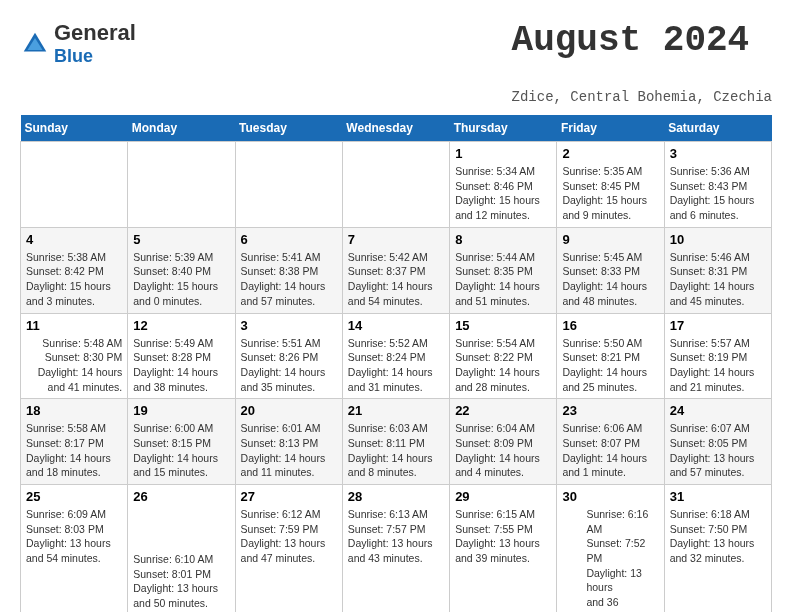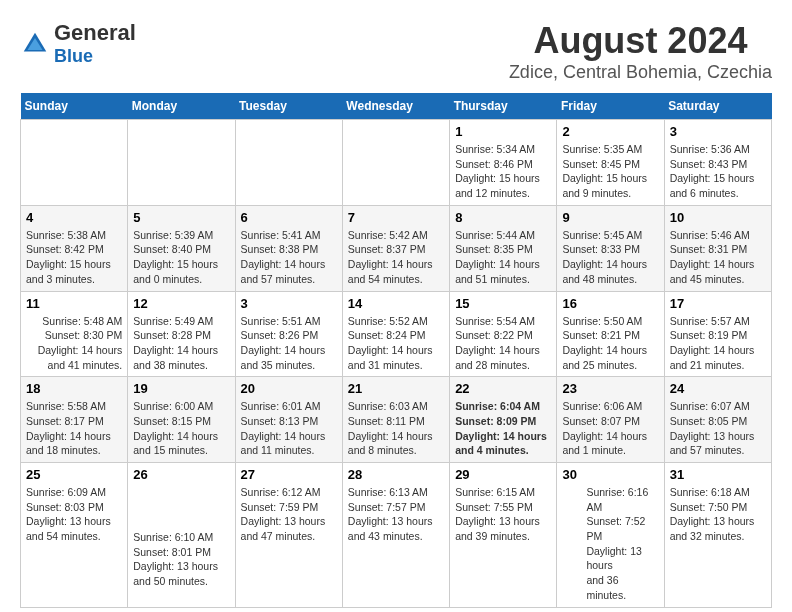--- a/index.html
+++ b/index.html
@@ -29,30 +29,32 @@
     .logo-text-blue {
       font-size: 18px;
       font-weight: bold;
       color: #1a6bb5;
     }
     .logo-icon {
       width: 30px;
       height: 30px;
     }
     .title-block {
-      text-align: center;
+      text-align: left;
+      font-family: Liberation Mono, monospace;
     }
     .month-year {
       font-size: 36px;
       font-weight: bold;
       color: #333;
     }
     .location {
-      font-size: 18px;
+      font-size: 14px;
       color: #555;
+      margin-top: 28px;
     }
     table {
       width: 100%;
       border-collapse: collapse;
       font-size: 11px;
     }
     th {
       background-color: #1a6bb5;
       color: #fff;
       padding: 6px 4px;
@@ -275,21 +277,21 @@
         </td>
         <td>
           <div class="day-number">21</div>
           <div class="day-info" style="white-space: pre-line;">Sunrise: 6:03 AM
 Sunset: 8:11 PM
 Daylight: 14 hours
 and 8 minutes.</div>
         </td>
         <td>
           <div class="day-number">22</div>
-          <div class="day-info" style="white-space: pre-line; font-weight: bold;">Sunrise: 6:04 AM
+          <div class="day-info" style="white-space: pre-line;">Sunrise: 6:04 AM
 Sunset: 8:09 PM
 Daylight: 14 hours
 and 4 minutes.</div>
         </td>
         <td>
           <div class="day-number">23</div>
           <div class="day-info" style="white-space: pre-line;">Sunrise: 6:06 AM
 Sunset: 8:07 PM
 Daylight: 14 hours
 and 1 minute.</div>

